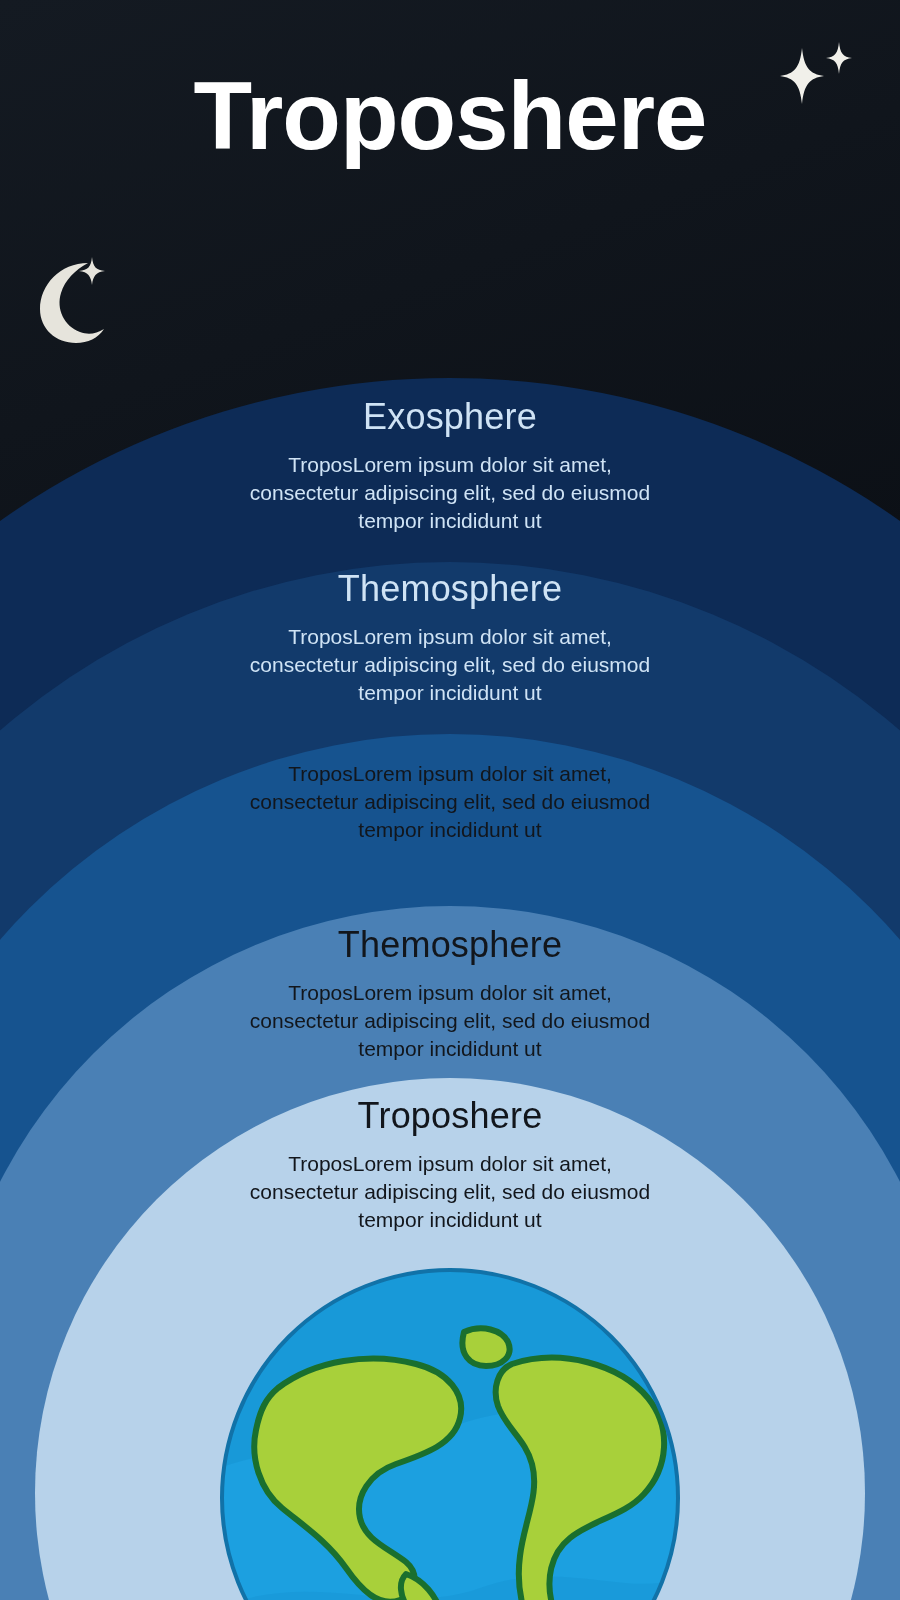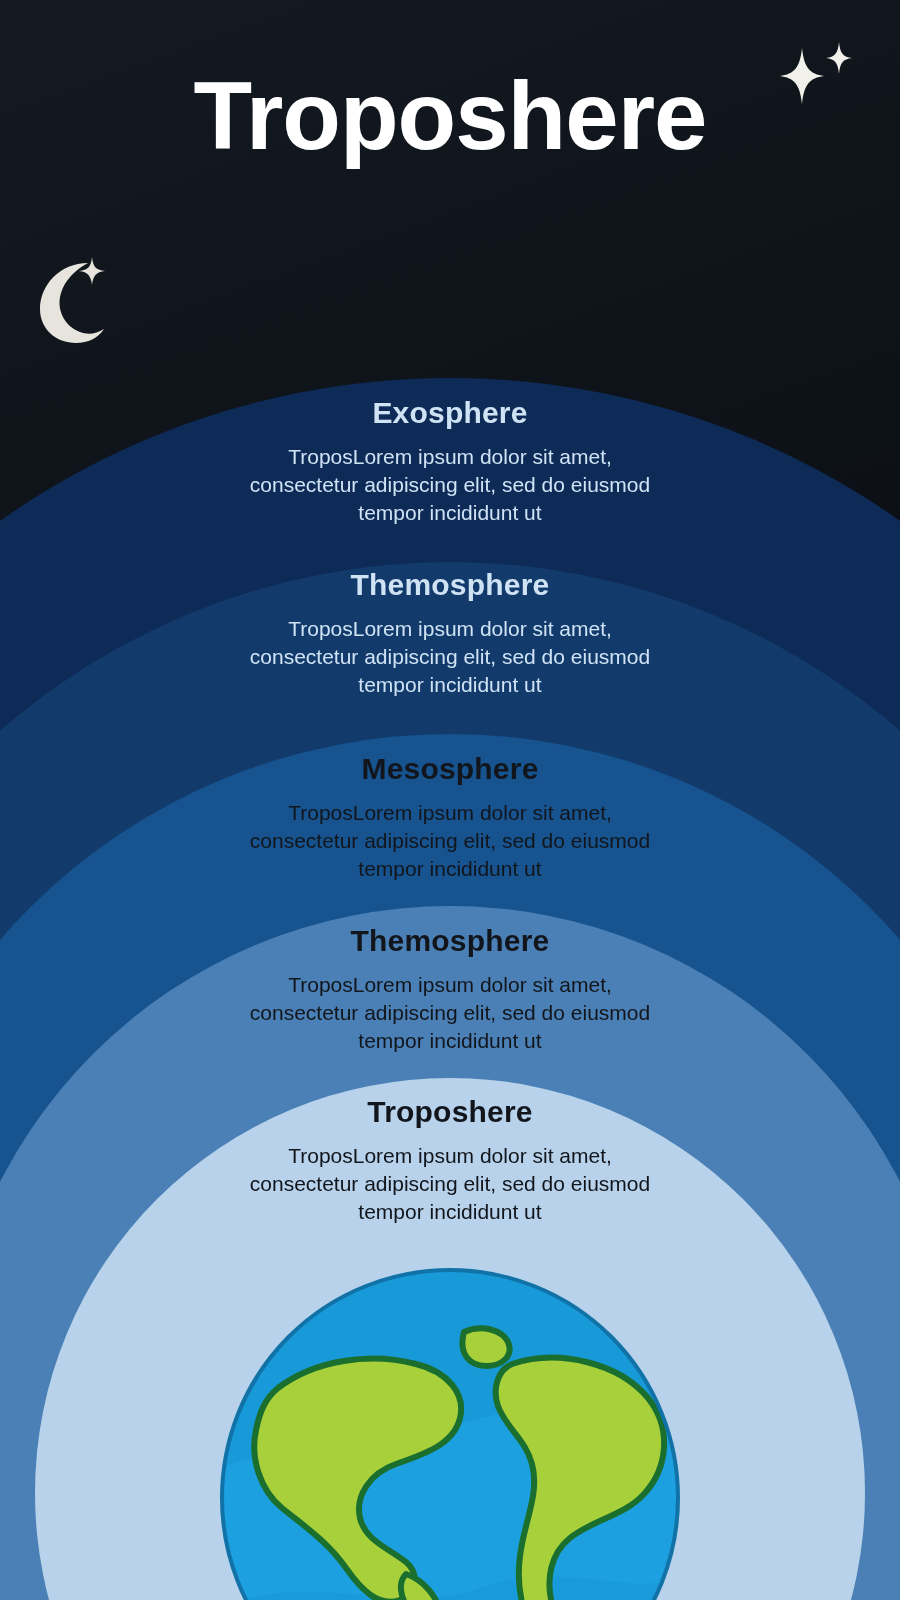--- a/index.html
+++ b/index.html
@@ -53,22 +53,22 @@
   #arc-strato  { width:1010px; height:1010px; top:906px;  background:#4a80b5; }
   #arc-tropo   { width:830px;  height:830px;  top:1078px; background:#b7d2ea; }
 
   .layer {
     position:absolute;
     left:0; width:100%;
     text-align:center;
     z-index:5;
   }
   .layer h2 {
-    font-size:30px;
-    font-weight:bold;
+    font-size:36px;
+    font-weight:normal;
     margin-bottom:13px;
     letter-spacing:0.2px;
   }
   .layer p {
     font-size:21px;
     line-height:1.33;
     width:430px;
     margin:8px auto;
   }
   .light h2 { color:#cfe3f5; }
@@ -130,21 +130,20 @@
     <h2>Exosphere</h2>
     <p>TroposLorem ipsum dolor sit amet, consectetur adipiscing elit, sed do eiusmod tempor incididunt ut</p>
   </div>
 
   <div class="layer light" id="layer-thermo">
     <h2>Themosphere</h2>
     <p>TroposLorem ipsum dolor sit amet, consectetur adipiscing elit, sed do eiusmod tempor incididunt ut</p>
   </div>
 
   <div class="layer dark" id="layer-meso">
-    <h2>Mesosphere</h2>
     <p>TroposLorem ipsum dolor sit amet, consectetur adipiscing elit, sed do eiusmod tempor incididunt ut</p>
   </div>
 
   <div class="layer dark" id="layer-strato">
     <h2>Themosphere</h2>
     <p>TroposLorem ipsum dolor sit amet, consectetur adipiscing elit, sed do eiusmod tempor incididunt ut</p>
   </div>
 
   <div class="layer dark" id="layer-tropo">
     <h2>Troposhere</h2>

